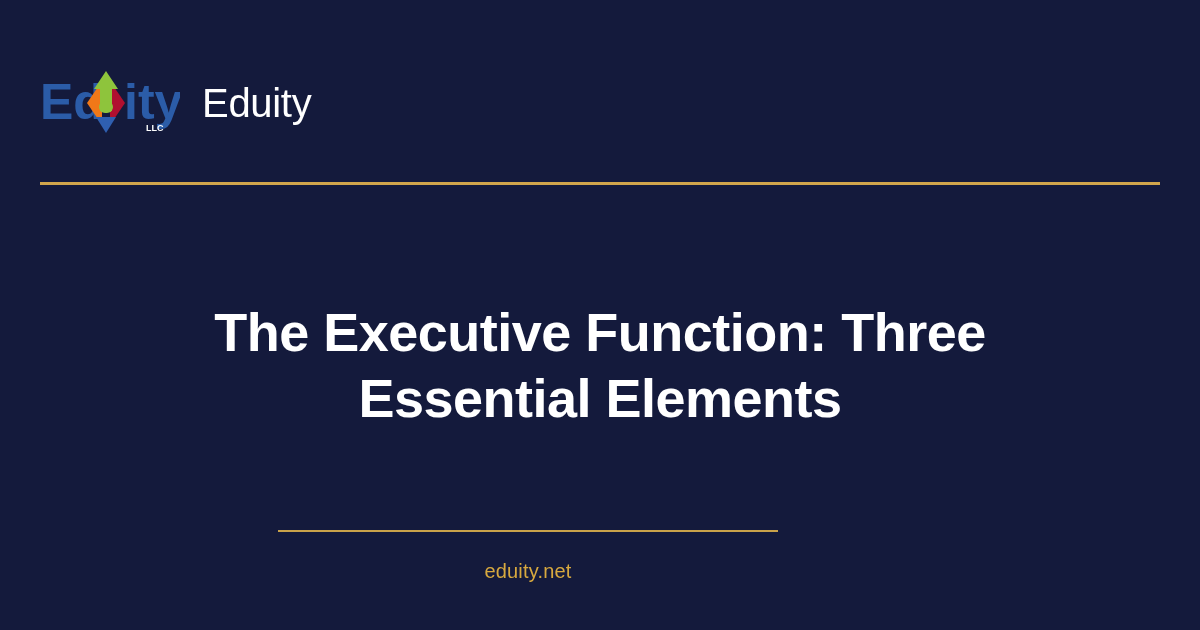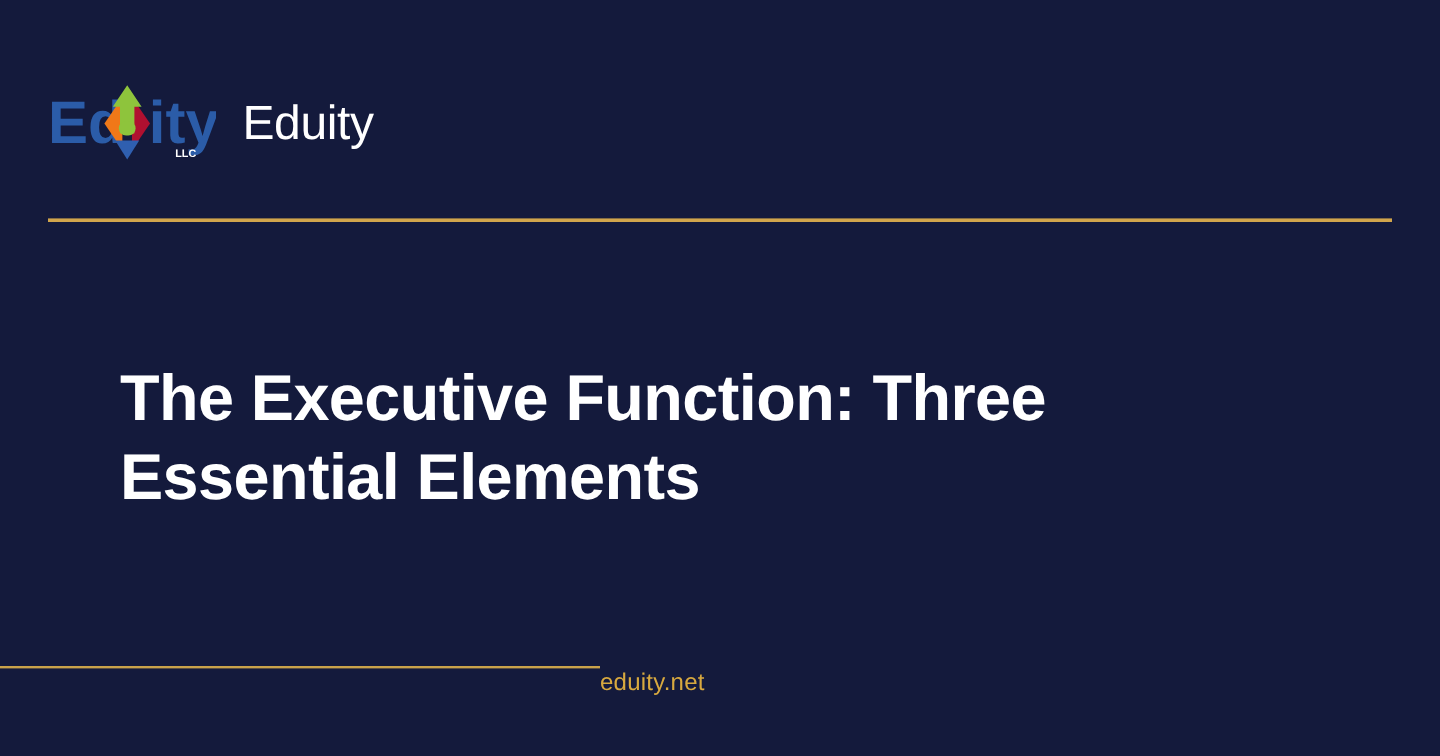--- a/index.html
+++ b/index.html
@@ -59,39 +59,40 @@
     height: 3px;
     background: #d1a54c;
   }
 
   
   .title-block {
     position: absolute;
     left: 100px;
     top: 300px;
     width: 1000px;
+    text-align: center;
   }
 
   .title {
     color: #ffffff;
     font-size: 54px;
     font-weight: bold;
     line-height: 1.22;
     letter-spacing: -0.5px;
     margin: 0;
   }
 
   
   .footer {
     position: absolute;
     left: 0;
     top: 530px;
     width: 1056px;
     display: flex;
-    flex-direction: row;
+    flex-direction: column;
     align-items: center;
   }
 
   .bottom-rule {
     width: 500px;
     height: 2px;
     background: #c9a24a;
   }
 
   .site-url {

